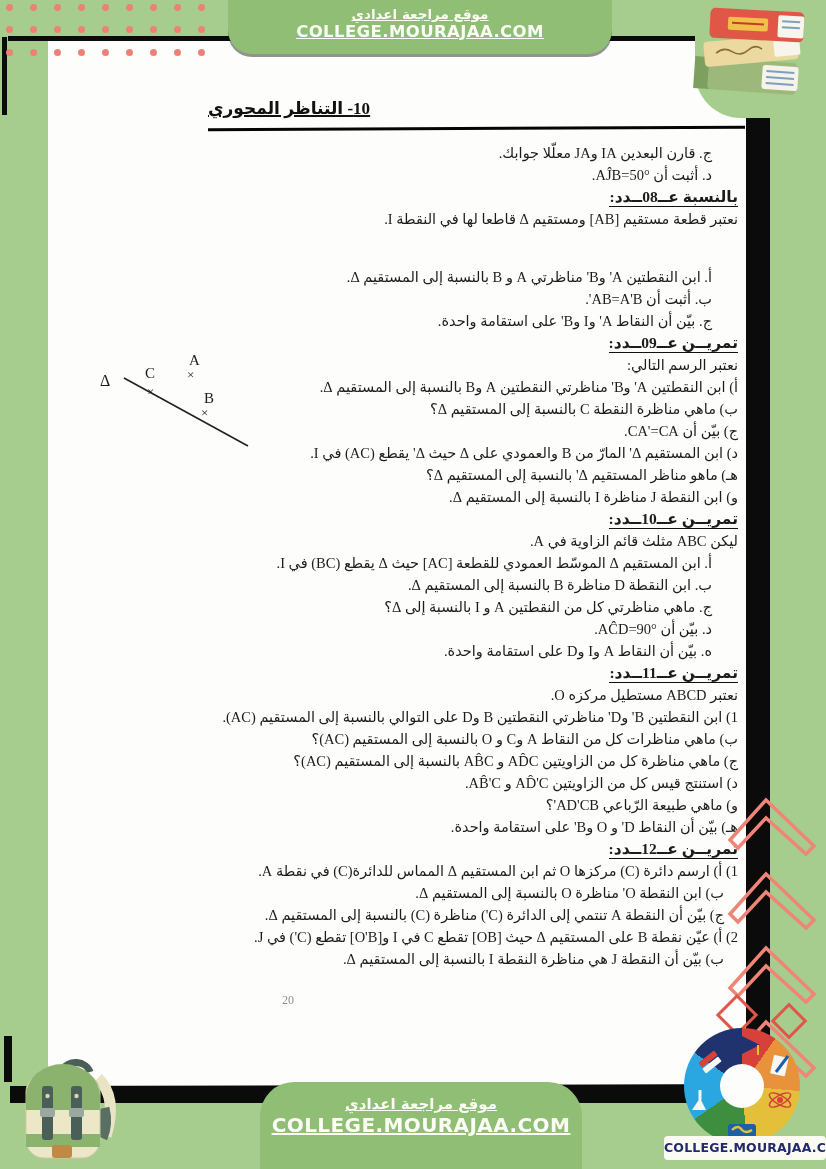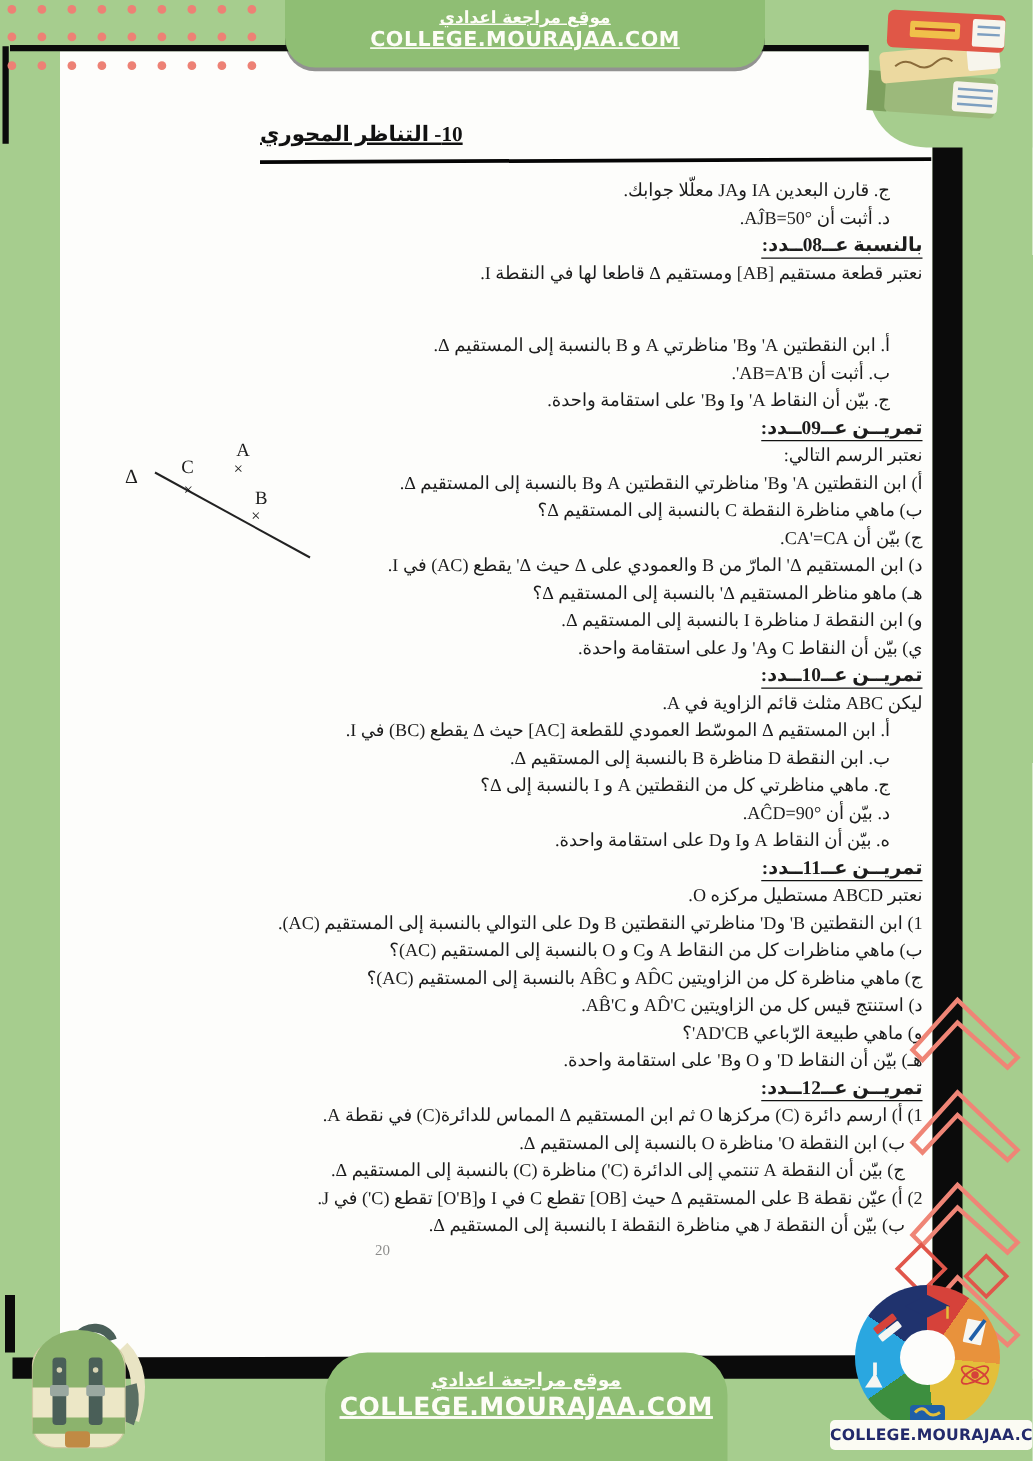--- a/index.html
+++ b/index.html
@@ -35,21 +35,21 @@
   .title-rule{position:absolute;left:208px;top:127px;width:537px;height:3px;background:#050505;
               transform:rotate(-0.25deg);z-index:4;}
   #doc-body{position:absolute;left:90px;top:142px;width:648px;direction:rtl;text-align:right;
             color:#1c1c1c;font-size:14.5px;z-index:4;}
   .line{line-height:22px;height:22px;white-space:nowrap;overflow:visible;}
   .line.i{padding-right:26px;}
   .line.i2{padding-right:14px;}
   .line.h{font-weight:bold;font-size:15.5px;}
   .line.h .hline{border-bottom:1.6px solid #111;padding-bottom:1px;}
   .line.sp{height:36px;}
-  .faint{position:absolute;left:300px;top:993px;color:#000000;opacity:.45;font-size:12px;z-index:4;}
+  .faint{position:absolute;left:282px;top:993px;color:#000000;opacity:.45;font-size:12px;z-index:4;}
   
   .figure{position:absolute;left:88px;top:344px;z-index:5;}
   .figure text{font-family:"Liberation Serif","DejaVu Sans",serif;fill:#1c1c1c;}
   
   .chevrons{position:absolute;left:726px;top:788px;z-index:6;}
   
   .books{position:absolute;left:686px;top:2px;z-index:5;}
   .backpack{position:absolute;left:10px;top:1046px;z-index:5;}
   
   .logo{position:absolute;left:664px;top:1002px;width:162px;height:164px;z-index:7;}
@@ -153,21 +153,20 @@
       <div class="line i">ب.  أثبت أن AB=A'B'.</div>
       <div class="line i">ج.  بيّن أن النقاط A' وI وB' على استقامة واحدة.</div>
       <div class="line h"><span class="hline">تمريــن عــ09ــدد:</span></div>
       <div class="line p">نعتبر الرسم التالي:</div>
       <div class="line p">أ) ابن النقطتين A' وB' مناظرتي النقطتين A وB بالنسبة إلى المستقيم Δ.</div>
       <div class="line p">ب) ماهي مناظرة النقطة C بالنسبة إلى المستقيم Δ؟</div>
       <div class="line p">ج) بيّن أن CA'=CA.</div>
       <div class="line p">د) ابن المستقيم Δ' المارّ من B والعمودي على Δ حيث Δ' يقطع (AC) في I.</div>
       <div class="line p">هـ) ماهو مناظر المستقيم Δ' بالنسبة إلى المستقيم Δ؟</div>
       <div class="line p">و) ابن النقطة J مناظرة I بالنسبة إلى المستقيم Δ.</div>
-      <div class="line p">ي) بيّن أن النقاط C وA' وJ على استقامة واحدة.</div>
       <div class="line h"><span class="hline">تمريــن عــ10ــدد:</span></div>
       <div class="line p">ليكن ABC مثلث قائم الزاوية في A.</div>
       <div class="line i">أ.  ابن المستقيم Δ الموسّط العمودي للقطعة [AC] حيث Δ يقطع (BC) في I.</div>
       <div class="line i">ب.  ابن النقطة D مناظرة B بالنسبة إلى المستقيم Δ.</div>
       <div class="line i">ج.  ماهي مناظرتي كل من النقطتين A و I بالنسبة إلى  Δ؟</div>
       <div class="line i">د.  بيّن أن AĈD=90°.</div>
       <div class="line i">ه.  بيّن أن النقاط A وI وD على استقامة واحدة.</div>
       <div class="line h"><span class="hline">تمريــن عــ11ــدد:</span></div>
       <div class="line p">نعتبر ABCD مستطيل مركزه O.</div>
       <div class="line p">1) ابن النقطتين B' وD' مناظرتي النقطتين B وD على التوالي بالنسبة إلى المستقيم (AC).</div>

